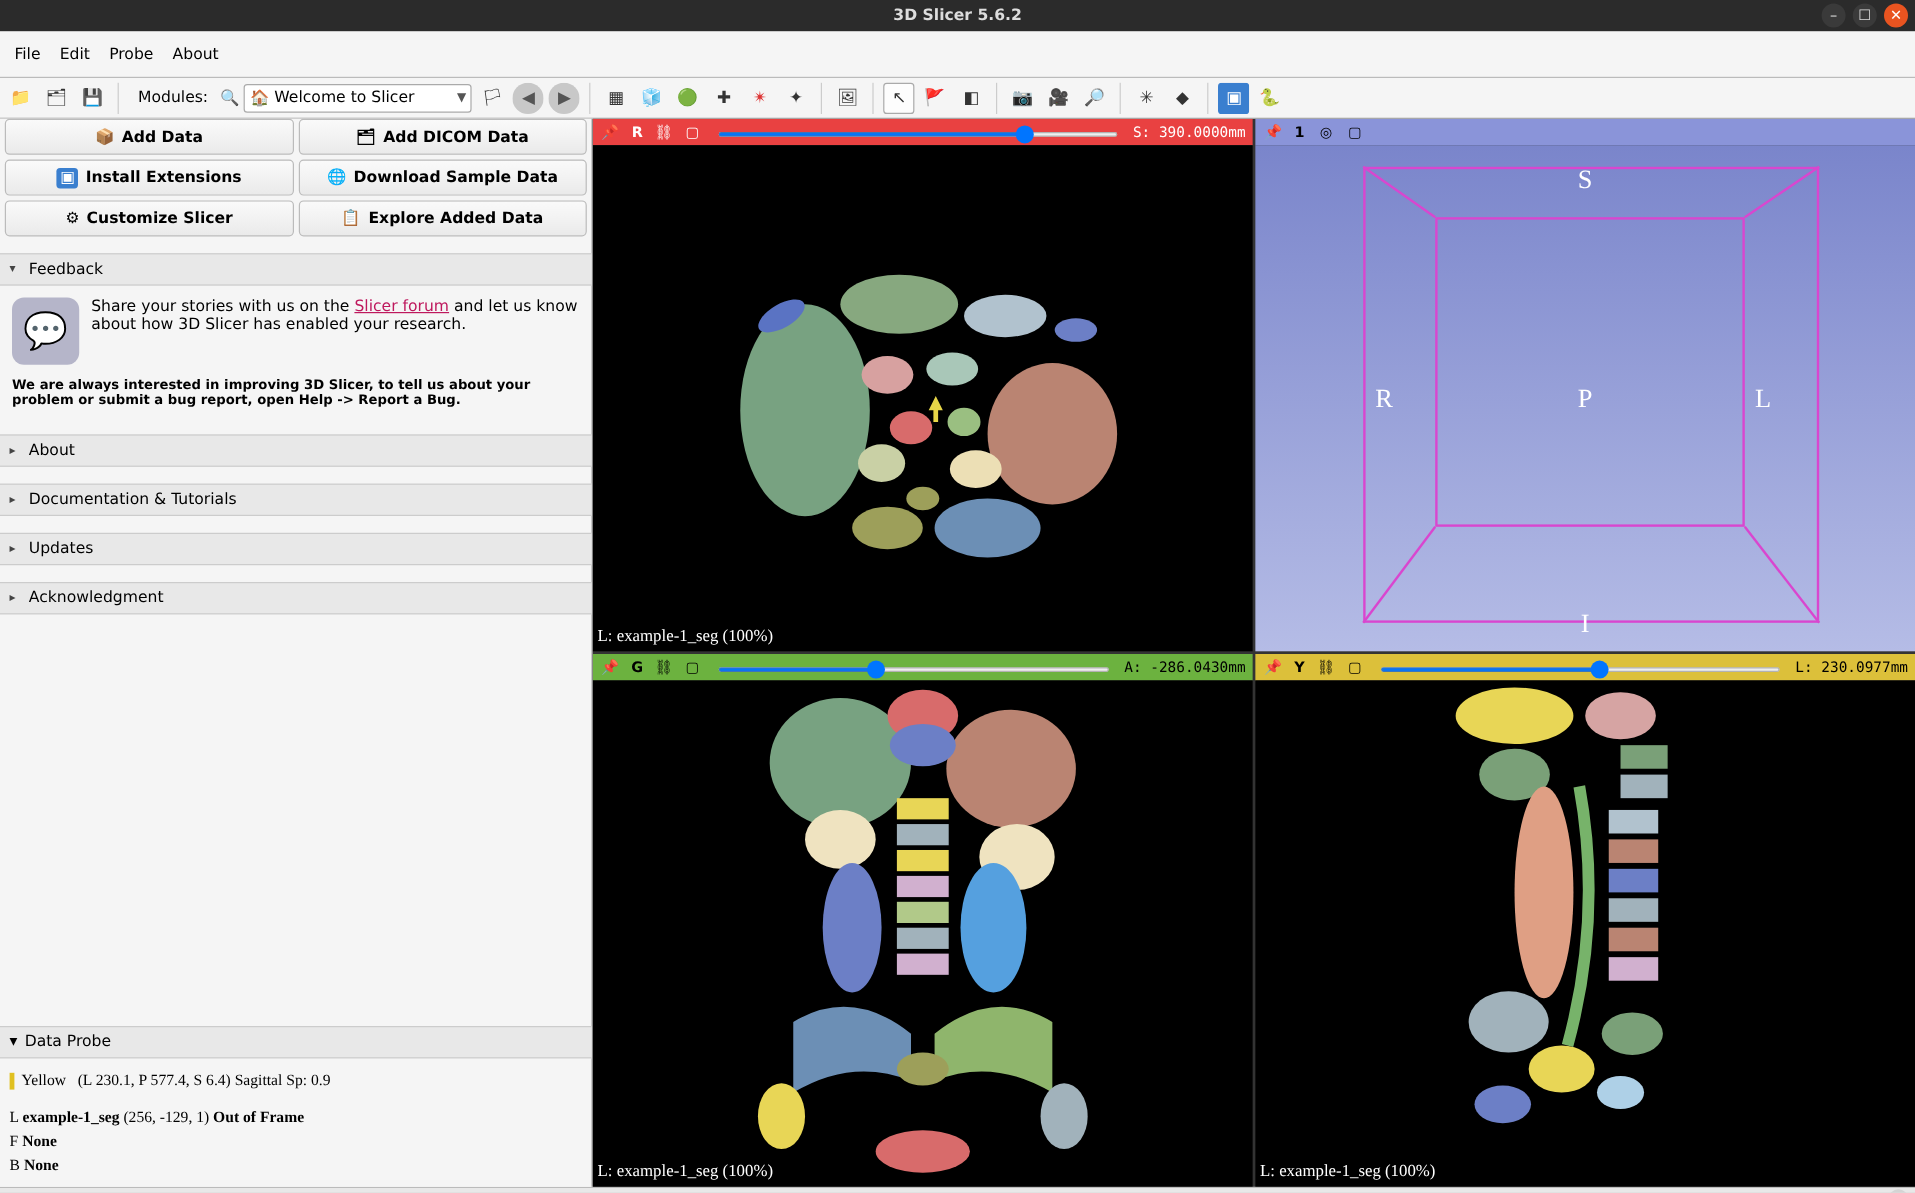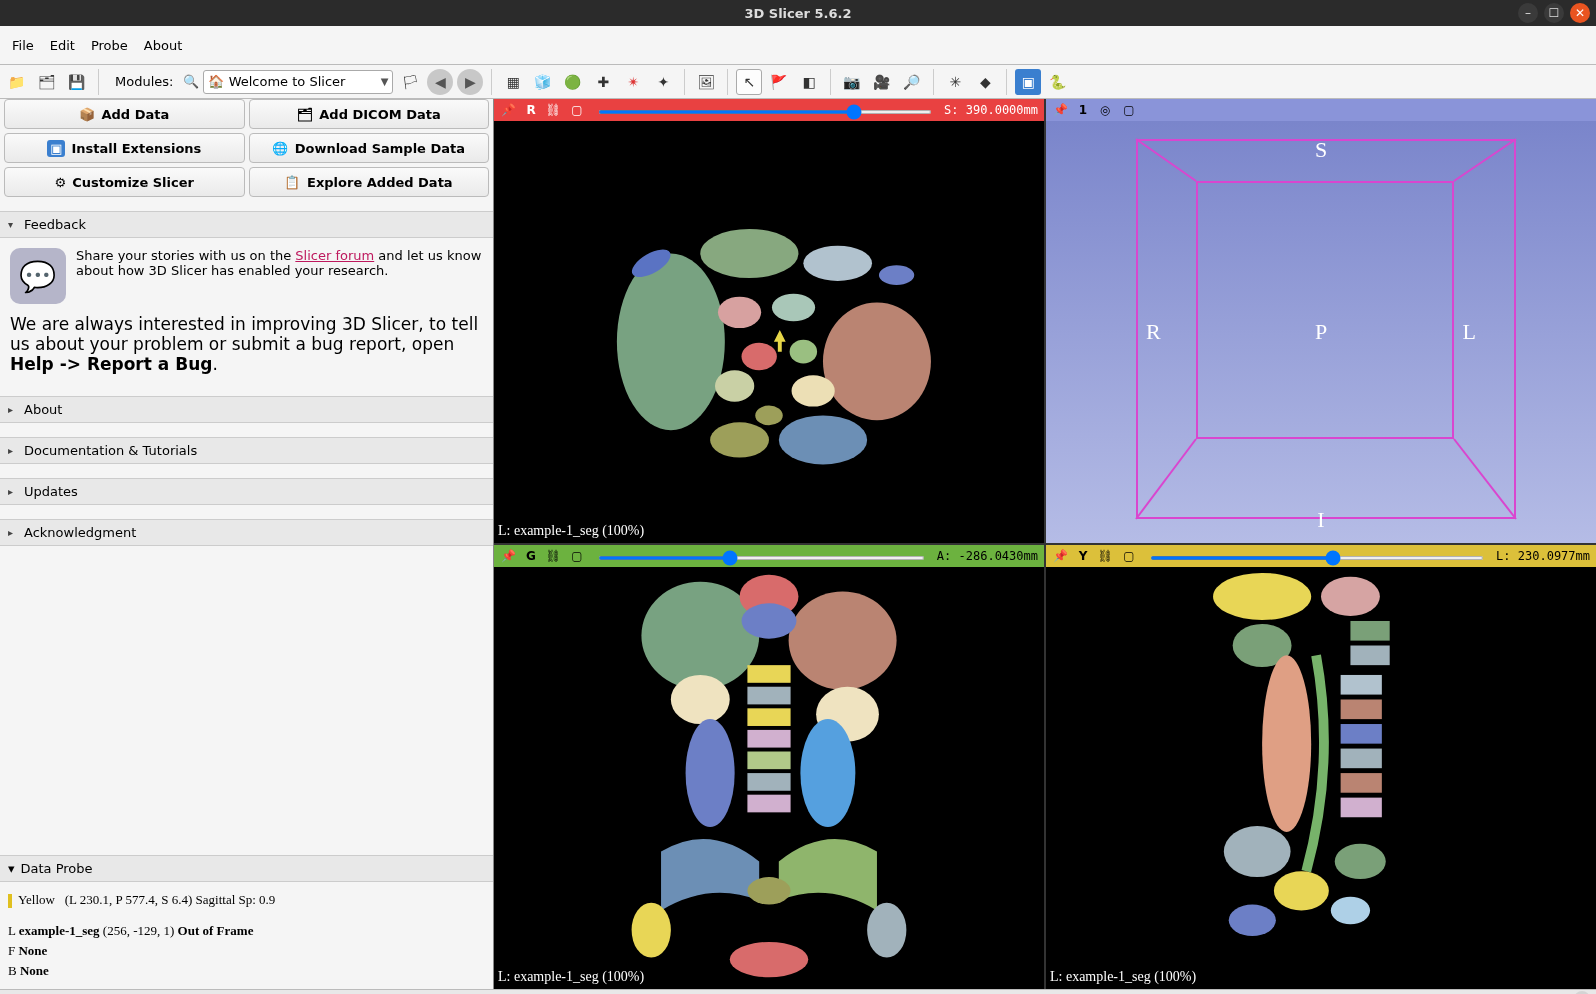--- a/index.html
+++ b/index.html
@@ -41,21 +41,21 @@
 .welcome { text-align: center; color: #a0b4d0; font-size: 28px; margin: 4px 0 10px; }
 
 .btngrid { display: grid; grid-template-columns: 1fr 1fr; gap: 4px; padding: 0 4px; }
 .bigbtn { height: 30px; border: 1px solid #bbb; background: linear-gradient(#fafafa,#eaeaea); border-radius: 4px; display: flex; align-items: center; justify-content: center; gap: 6px; cursor: pointer; font-weight: bold; font-size: 13px; }
 
 .sechdr { margin-top: 14px; border-top: 1px solid #ccc; border-bottom: 1px solid #ccc; background: #e8e8e8; padding: 5px 8px; display: flex; align-items: center; gap: 6px; cursor: pointer; }
 .sechdr .caret { font-size: 10px; color: #444; display:inline-block; width:10px;}
 .feedback { padding: 10px; display: flex; gap: 10px; font-size: 13px; }
 .feedback .bubbleicon { width: 56px; height: 56px; background: #b5b5c9; border-radius: 10px; display: flex; align-items: center; justify-content: center; font-size: 30px; color: #fff; flex-shrink:0;}
 .feedback a { color: #be185d; text-decoration: underline; }
-.fbtext2 { padding: 0 10px 8px; font-size: 17px; }
+.fbtext2 { padding: 0 10px 8px; font-size: 11px; font-weight: bold; }
 
 .spacer { flex: 1; }
 .dataprobe { border-top: 1px solid #ccc; border-bottom: 1px solid #ccc; background: #e8e8e8; padding: 5px 8px; display: flex; align-items: center; gap: 6px; }
 .dpbody { padding: 8px; font-family: Liberation Serif, serif; font-size: 13px; line-height: 1.55; }
 .dpbody .swatch { display: inline-block; width: 4px; height: 14px; background: #e0c020; margin-right: 6px; vertical-align: middle; }
 .dpbody .k { min-width: 12px; }
 
 
 .viewgrid { flex: 1; display: grid; grid-template-columns: 1fr 1fr; grid-template-rows: 1fr 1fr; background: #333; gap: 2px; }
 .vp { position: relative; overflow: hidden; display: flex; flex-direction: column; }

